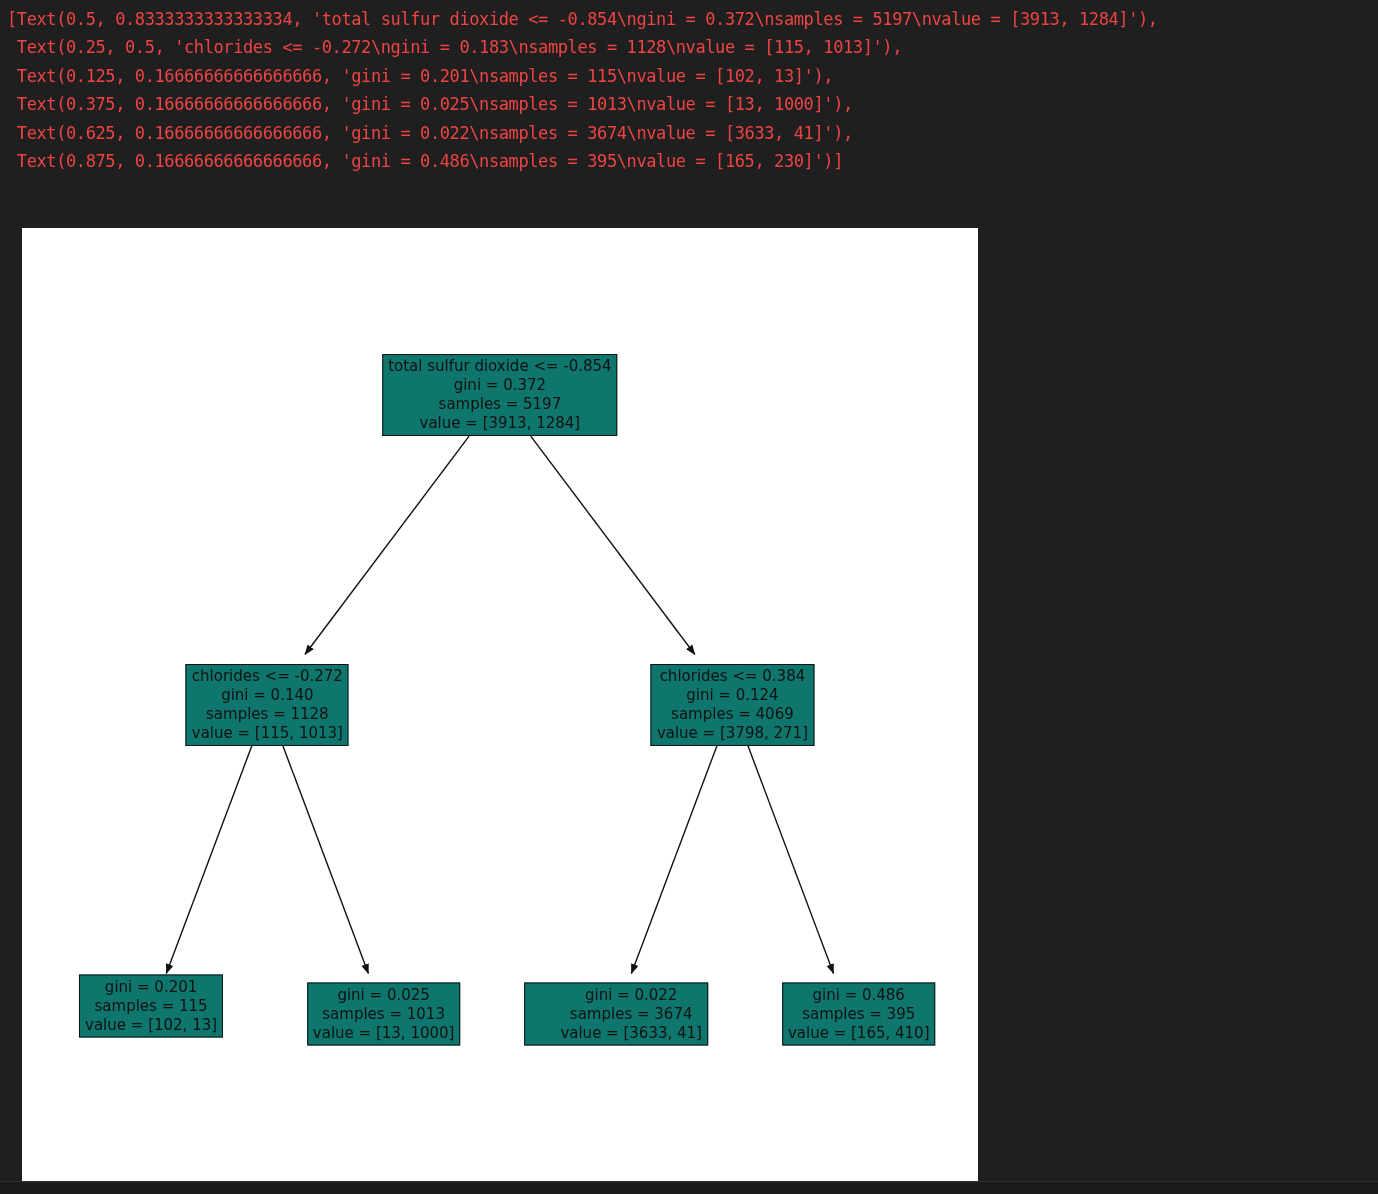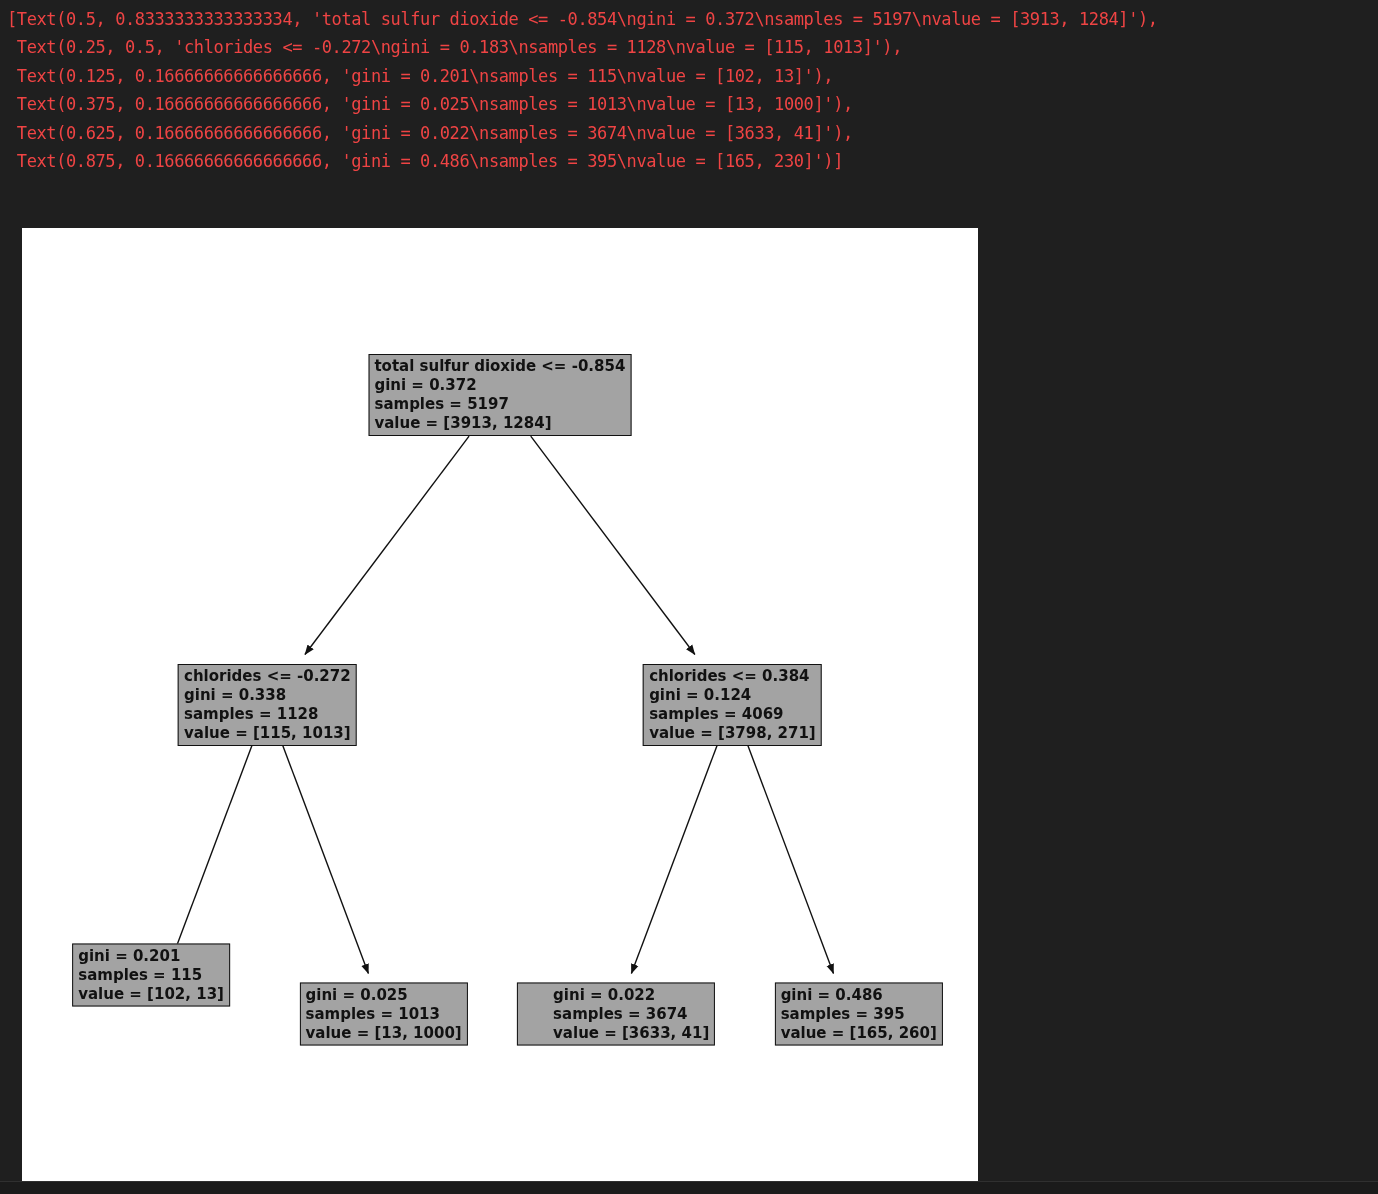--- a/index.html
+++ b/index.html
@@ -29,26 +29,25 @@
     background: #ffffff;
   }
   .edges-svg {
     position: absolute;
     left: 0; top: 0;
     width: 100%; height: 100%;
   }
   .node {
     position: absolute;
     transform: translate(-50%, -50%);
-    background: #a3a3a3;
+    background: #0f766e;
     border: 1.5px solid #111111;
     padding: 2px 5px;
     white-space: nowrap;
-    text-align: left;
-    font-weight: bold;
+    text-align: center;
   }
   .node-line {
     font-family: "DejaVu Sans", "Liberation Sans", sans-serif;
     font-size: 15px;
     line-height: 19px;
     color: #111111;
   }
   .footer-bar {
     position: absolute;
     left: 0; top: 1181px;
@@ -88,25 +87,25 @@
     </svg>
 
 <div class="node" style="left: 477.904px; top: 167.093px;">
       <div class="node-line">total sulfur dioxide &lt;= -0.854</div>
       <div class="node-line">gini = 0.372</div>
       <div class="node-line">samples = 5197</div>
       <div class="node-line">value = [3913, 1284]</div>
     </div>
     <div class="node" style="left: 245.357px; top: 476.5px;">
       <div class="node-line">chlorides &lt;= -0.272</div>
-      <div class="node-line">gini = 0.338</div>
+      <div class="node-line">gini = 0.140</div>
       <div class="node-line">samples = 1128</div>
       <div class="node-line">value = [115, 1013]</div>
     </div>
-    <div class="node" style="left: 129.084px; top: 747px;">
+    <div class="node" style="left: 129.084px; top: 778px;">
       <div class="node-line">gini = 0.201</div>
       <div class="node-line">samples = 115</div>
       <div class="node-line">value = [102, 13]</div>
     </div>
     <div class="node" style="left: 361.631px; top: 785.907px;">
       <div class="node-line">gini = 0.025</div>
       <div class="node-line">samples = 1013</div>
       <div class="node-line">value = [13, 1000]</div>
     </div>
     <div class="node" style="left: 710.451px; top: 476.5px;">
@@ -116,17 +115,17 @@
       <div class="node-line">value = [3798, 271]</div>
     </div>
     <div class="node" style="left: 594.178px; top: 785.907px; padding-left: 35px;">
       <div class="node-line">gini = 0.022</div>
       <div class="node-line">samples = 3674</div>
       <div class="node-line">value = [3633, 41]</div>
     </div>
     <div class="node" style="left: 826.725px; top: 785.907px; margin-left: 10px;">
       <div class="node-line">gini = 0.486</div>
       <div class="node-line">samples = 395</div>
-      <div class="node-line">value = [165, 260]</div>
+      <div class="node-line">value = [165, 410]</div>
     </div>
   </div>
 
 <div class="footer-bar"></div>
 
 </body></html>

